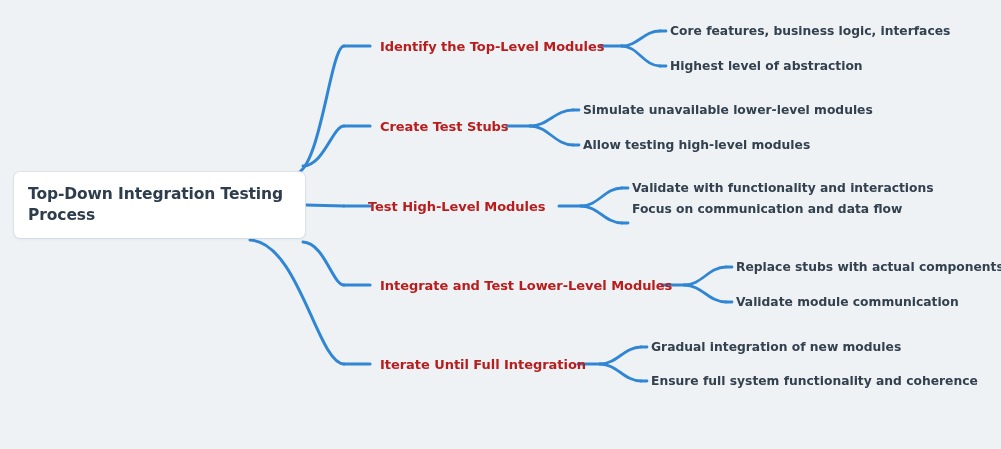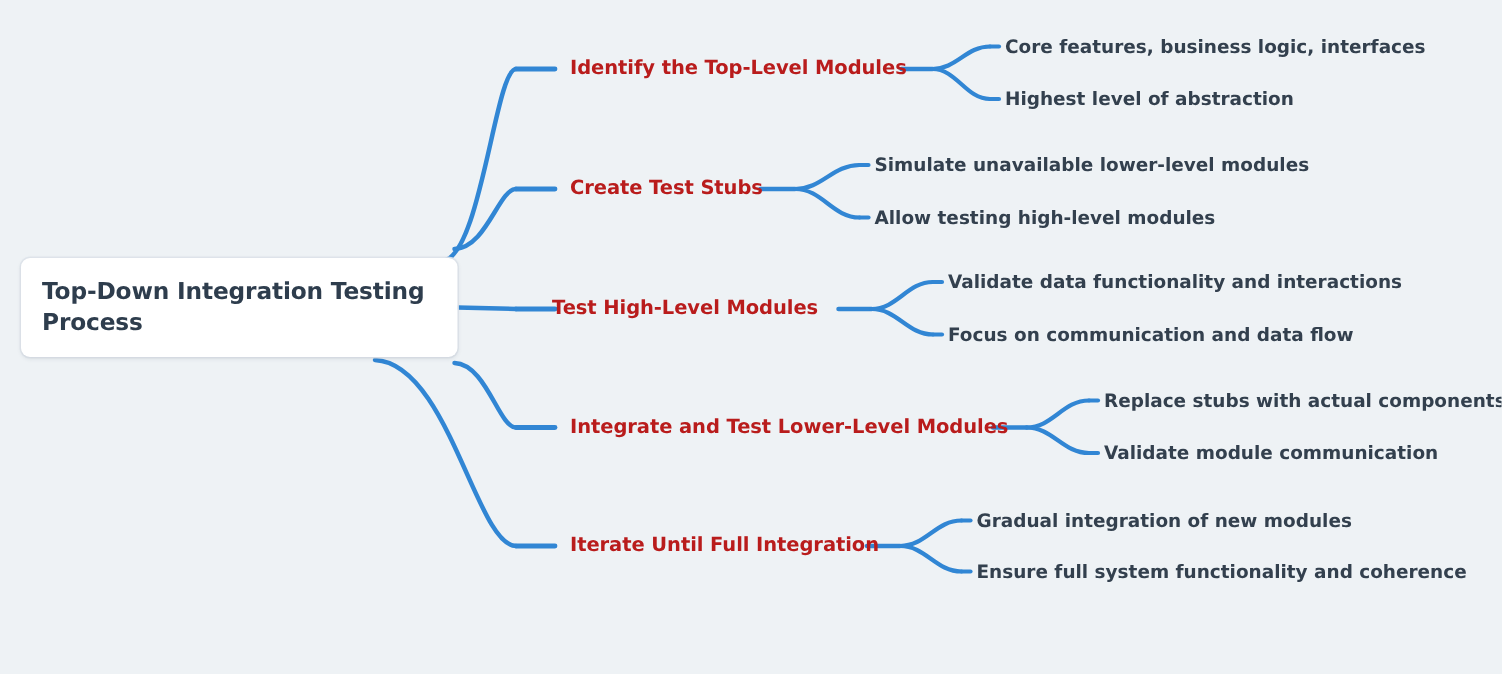--- a/index.html
+++ b/index.html
@@ -115,22 +115,22 @@
   </div>
 
   <div id="labels">
       <div class="branch-label" style="left: 380px; top: 46px;">Identify the Top-Level Modules</div>
       <div class="leaf-label" style="left: 670px; top: 31px;">Core features, business logic, interfaces</div>
       <div class="leaf-label" style="left: 670px; top: 66px;">Highest level of abstraction</div>
       <div class="branch-label" style="left: 380px; top: 126px;">Create Test Stubs</div>
       <div class="leaf-label" style="left: 583px; top: 110px;">Simulate unavailable lower-level modules</div>
       <div class="leaf-label" style="left: 583px; top: 145px;">Allow testing high-level modules</div>
       <div class="branch-label" style="left: 368px; top: 206px;">Test High-Level Modules</div>
-      <div class="leaf-label" style="left: 632px; top: 188px;">Validate data functionality and interactions</div>
-      <div class="leaf-label" style="left: 632px; top: 223px;">Focus on communication and data flow</div>
+      <div class="leaf-label" style="left: 632px; top: 188px;">Validate with functionality and interactions</div>
+      <div class="leaf-label" style="left: 632px; top: 209px;">Focus on communication and data flow</div>
       <div class="branch-label" style="left: 380px; top: 285px;">Integrate and Test Lower-Level Modules</div>
       <div class="leaf-label" style="left: 736px; top: 267px;">Replace stubs with actual components</div>
       <div class="leaf-label" style="left: 736px; top: 302px;">Validate module communication</div>
       <div class="branch-label" style="left: 380px; top: 364px;">Iterate Until Full Integration</div>
       <div class="leaf-label" style="left: 651px; top: 347px;">Gradual integration of new modules</div>
       <div class="leaf-label" style="left: 651px; top: 381px;">Ensure full system functionality and coherence</div>
     </div>
 
 </div>
 

